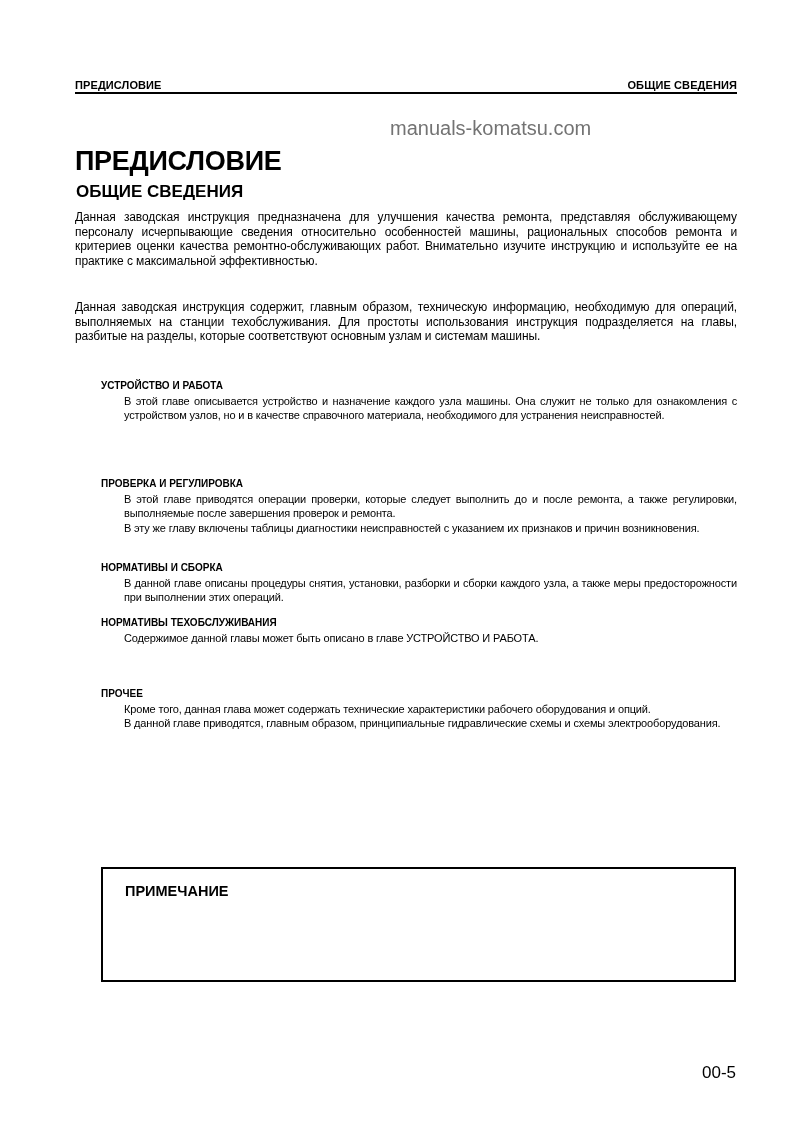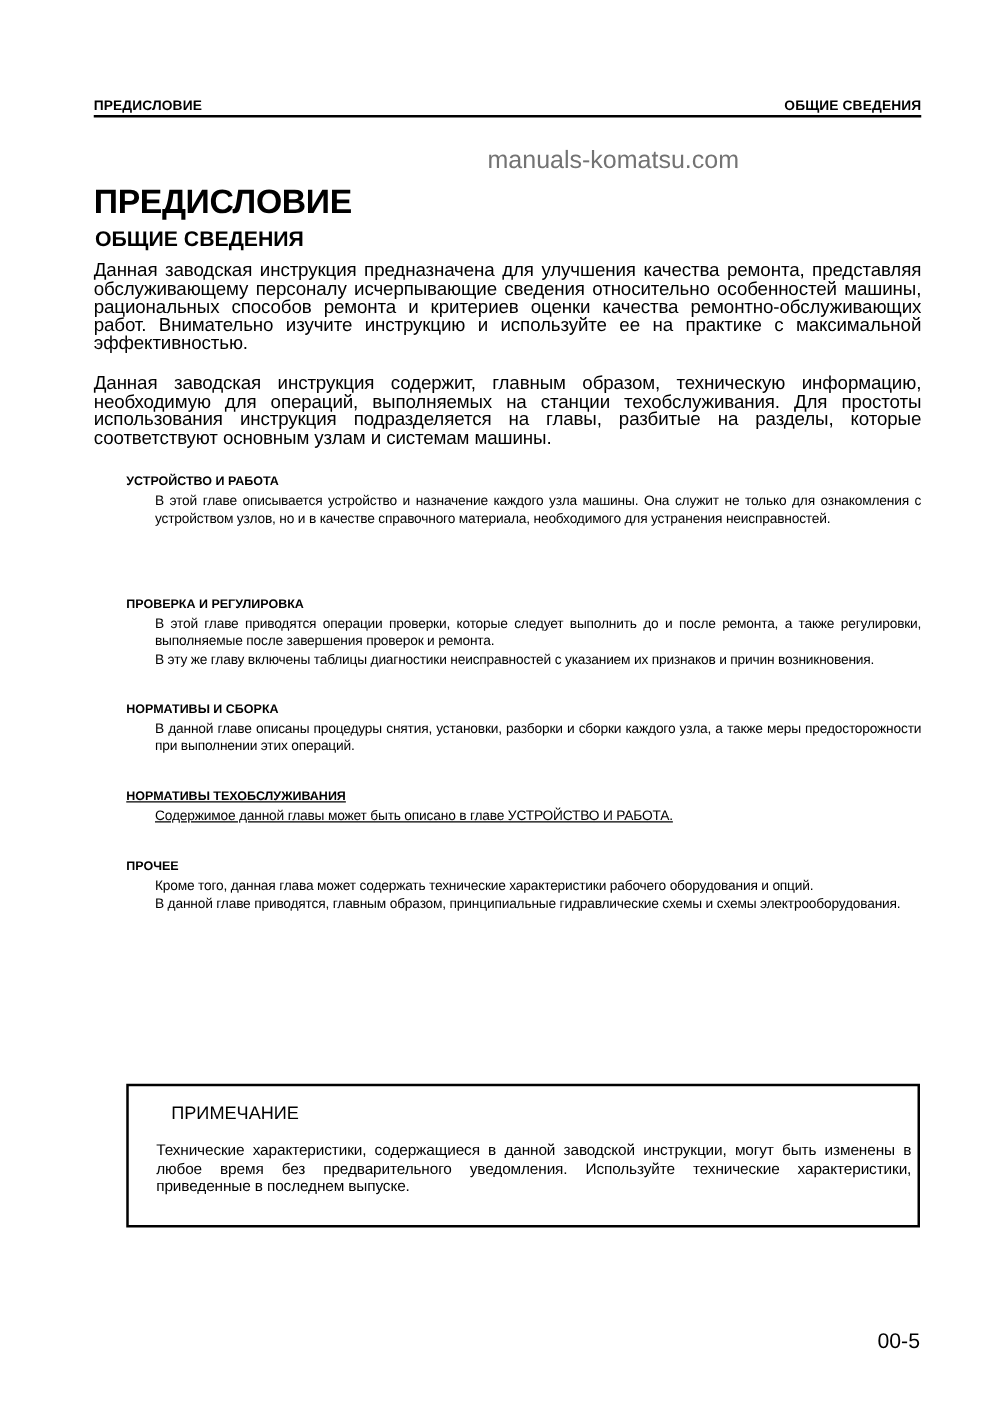--- a/index.html
+++ b/index.html
@@ -5,35 +5,35 @@
   html, body { margin: 0; padding: 0; background: #ffffff; }
   body { width: 793px; height: 1123px; position: relative; overflow: hidden;
          font-family: "Liberation Sans", sans-serif; color: #000; }
   .page-header { position: absolute; left: 75px; top: 78px; width: 662px; height: 14px;
                  border-bottom: 2px solid #000; font-size: 11px; font-weight: bold; letter-spacing: 0.1px; }
   .page-header .left { position: absolute; left: 0; top: 1px; }
   .page-header .right { position: absolute; right: 0; top: 1px; }
   .watermark { position: absolute; left: 390px; top: 117px; font-size: 20px; color: #737373; }
   .title { position: absolute; left: 75px; top: 146px; font-size: 27px; font-weight: bold; letter-spacing: -0.3px; }
   .subtitle { position: absolute; left: 76px; top: 182px; font-size: 17px; font-weight: bold; }
-  .para { position: absolute; left: 75px; width: 662px; font-size: 15px; line-height: 14.6px;
+  .para { position: absolute; left: 75px; width: 662px; font-size: 12px; line-height: 14.6px;
           text-align: justify; letter-spacing: -0.1px; }
   .para1 { top: 210px; }
   .para2 { top: 300px; }
   .section { position: absolute; left: 101px; width: 636px; }
   .section h3 { margin: 0; font-size: 10px; font-weight: bold; line-height: 14.6px; }
   .section p { margin: 0 0 0 23px; font-size: 11px; line-height: 14.6px; text-align: justify; letter-spacing: -0.15px; }
   .s1 { top: 379px; }
   .s2 { top: 477px; }
   .s3 { top: 561px; }
-  .s4 { top: 631px; text-decoration: underline; }
+  .s4 { top: 616px; }
   .s5 { top: 687px; }
   .note-box { position: absolute; left: 101px; top: 867px; width: 631px; height: 111px;
               border: 2px solid #000; }
-  .note-box h4 { position: absolute; left: 34px; top: 14px; margin: 0; font-size: 14.5px; font-weight: normal; }
+  .note-box h4 { position: absolute; left: 22px; top: 14px; margin: 0; font-size: 14.5px; font-weight: bold; }
   .note-box p { position: absolute; left: 22px; top: 44px; width: 604px; margin: 0; font-size: 12.3px;
                 line-height: 14.6px; text-align: justify; letter-spacing: -0.1px; }
   .page-number { position: absolute; right: 57px; top: 1063px; font-size: 17px; margin-left: 16px; }
 </style>
 </head>
 <body>
 
 <div class="page-header">
   <span class="left">ПРЕДИСЛОВИЕ</span>
   <span class="right">ОБЩИЕ СВЕДЕНИЯ</span>
@@ -69,16 +69,15 @@
 </div>
 
 <div class="section s5">
   <h3>ПРОЧЕЕ</h3>
   <p>Кроме того, данная глава может содержать технические характеристики рабочего оборудования и опций.</p>
   <p>В данной главе приводятся, главным образом, принципиальные гидравлические схемы и схемы электрооборудования.</p>
 </div>
 
 <div class="note-box">
   <h4>ПРИМЕЧАНИЕ</h4>
-  <p>Технические характеристики, содержащиеся в данной заводской инструкции, могут быть изменены в любое время без предварительного уведомления. Используйте технические характеристики, приведенные в последнем выпуске.</p>
 </div>
 
 <div class="page-number">00-5</div>
 
 </body></html>

